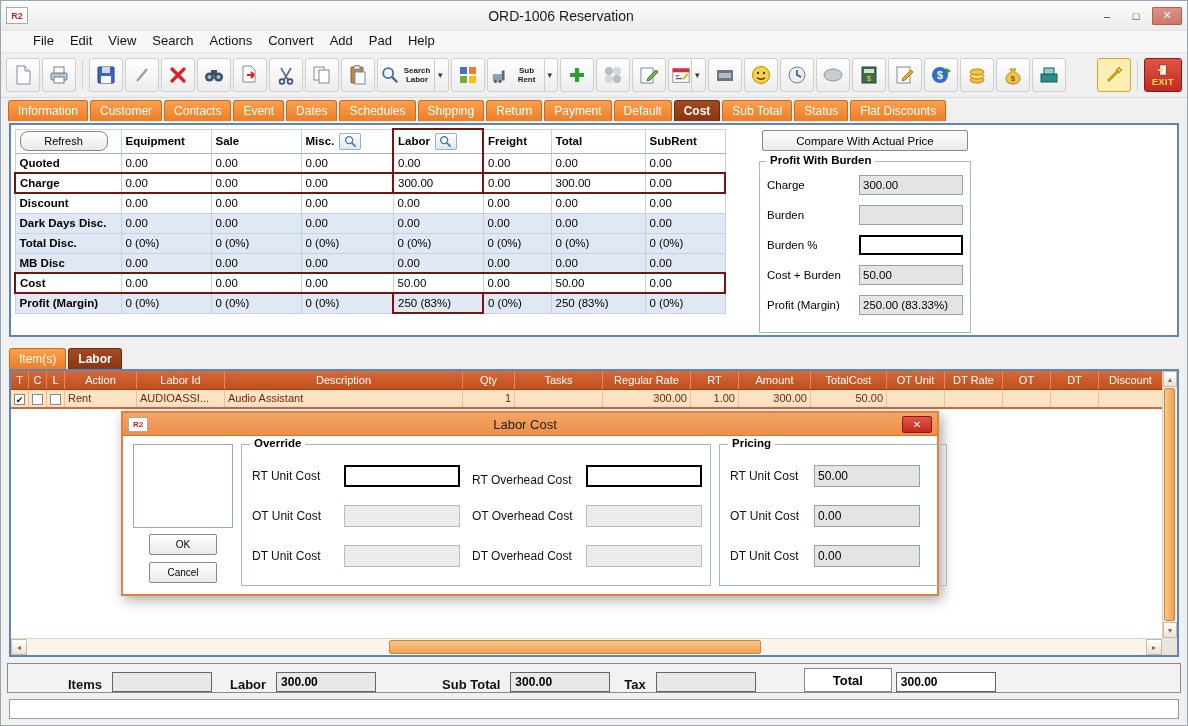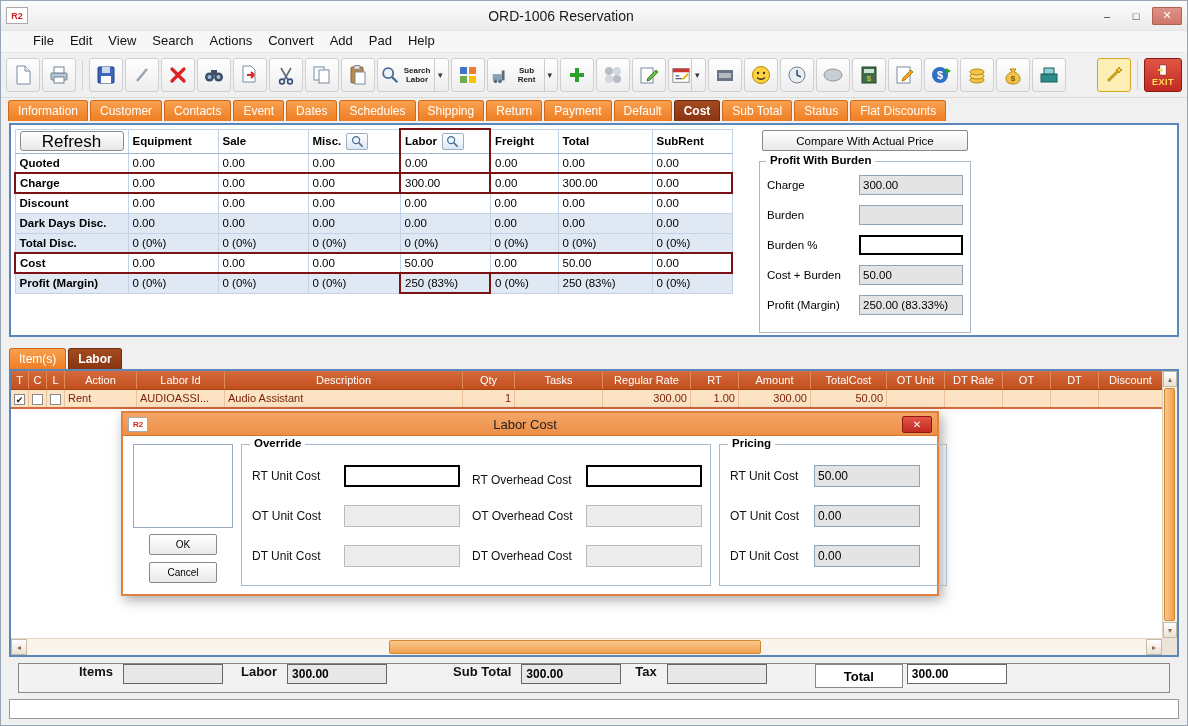--- a/index.html
+++ b/index.html
@@ -42,21 +42,21 @@
 .cost-grid th,.cost-grid td{border:1px solid #c3d2e4;font-size:11.5px;padding:1px 4px;height:20px;white-space:nowrap;text-align:left;color:#000}
 .cost-grid th{font-weight:bold;height:24px;border-bottom:1px solid #9fb6cf}
 .cost-grid td.lbl{font-weight:bold}
 tr.shaded td{background:#dfe8f3}
 tr.hl td{border-top:2px solid #7c1113;border-bottom:2px solid #7c1113}
 tr.hl td:first-child{border-left:2px solid #7c1113}
 tr.hl td:last-child{border-right:2px solid #7c1113}
 th.lbx{border-top:2px solid #7c1113;border-left:2px solid #7c1113;border-right:2px solid #7c1113}
 td.lbx2{border-left:2px solid #7c1113;border-right:2px solid #7c1113}
 td.cellhl{border:2px solid #7c1113}
-.refresh-btn{width:104px;height:20px;border:1px solid #8a8a8a;border-radius:3px;background:linear-gradient(#fff,#e7e7e7);font-size:17px;color:#000}
+.refresh-btn{width:88px;height:20px;border:1px solid #8a8a8a;border-radius:8px;background:linear-gradient(#fff,#e7e7e7);font-size:11px;color:#000}
 .mag-btn{display:inline-flex;align-items:center;justify-content:center;vertical-align:middle;margin-left:5px;width:22px;height:17px;border:1px solid #9ab0c8;background:linear-gradient(#fff,#dde8f4);border-radius:2px}
 
 
 .burden{position:absolute;left:748px;top:5px;width:212px}
 .compare-btn{width:206px;height:21px;margin-left:3px;border:1px solid #888;background:linear-gradient(#fff,#e9e9e9);font-size:11.5px;border-radius:2px;color:#000}
 .burden-group{margin-top:10px;border:1px solid #a7b8c8;position:relative;height:172px;padding-top:8px}
 .burden-title{position:absolute;top:-8px;left:6px;background:#fff;font-size:11.5px;font-weight:bold;padding:0 4px}
 .bfield{display:flex;align-items:center;height:30px;padding:0 7px}
 .bfield label{flex:1;font-size:11.5px;color:#000}
 .binput{width:104px;height:20px;background:#e4e4e4;border:1px solid #90a4b8;font-size:11.5px;padding:0 3px;color:#000}
@@ -94,21 +94,21 @@
 .dlg-btn{position:absolute;left:26px;width:68px;height:21px;border:1px solid #888;background:linear-gradient(#fff,#e9e9e9);font-size:10px;border-radius:2px;color:#000}
 .grp{position:absolute;top:8px;height:142px;border:1px solid #a7b8c8}
 .gtitle{position:absolute;top:-8px;left:8px;background:#fff;font-size:11.5px;font-weight:bold;padding:0 4px}
 .fld-label{position:absolute;font-size:12px;color:#111;white-space:nowrap}
 .fld-input{position:absolute;height:22px;font-size:12px;padding:0 3px;color:#000}
 .fld-input.on{border:2px solid #000;background:#fff}
 .fld-input.off{border:1px solid #b4bcc4;background:#ececec}
 .fld-input.ro{border:1px solid #90a4b8;background:#e4e4e4}
 
 
-.summary{margin:6px 17px 0;height:30px;border:1px solid #8a8a8a;background:#f2f2f2;display:flex;align-items:flex-start}
+.summary{margin:6px 6px 0;height:30px;border:1px solid #8a8a8a;background:#f2f2f2;display:flex;align-items:flex-end}
 .sum-label{font-size:13px;font-weight:bold;color:#111;white-space:nowrap}
 .sum-input{height:20px;width:100px;border:1px solid #666;background:#e8e8e8;font-size:12px;font-weight:bold;padding:0 4px;color:#000}
 .sum-input.white{background:#fff}
 .total-box{border:1px solid #888;background:#fff;height:24px;display:flex;align-items:center;justify-content:center;width:88px;font-weight:bold;font-size:13px}
 .statusbar{margin:6px 8px 0;height:20px;border:1px solid #9a9a9a;background:#fff}
 </style>
 </head>
 <body>
 
 <div class="window">
@@ -429,20 +429,30 @@
       </tr>
       <tr class="shaded">
         <td class="lbl">Total Disc.</td>
         <td>0 (0%)</td>
         <td>0 (0%)</td>
         <td>0 (0%)</td>
         <td>0 (0%)</td>
         <td>0 (0%)</td>
         <td>0 (0%)</td>
         <td>0 (0%)</td>
+      </tr>
+      <tr class="shaded">
+        <td class="lbl">MB Disc</td>
+        <td>0.00</td>
+        <td>0.00</td>
+        <td>0.00</td>
+        <td>0.00</td>
+        <td>0.00</td>
+        <td>0.00</td>
+        <td>0.00</td>
       </tr>
       <tr class="hl">
         <td class="lbl">Cost</td>
         <td>0.00</td>
         <td>0.00</td>
         <td>0.00</td>
         <td>50.00</td>
         <td>0.00</td>
         <td>50.00</td>
         <td>0.00</td>

